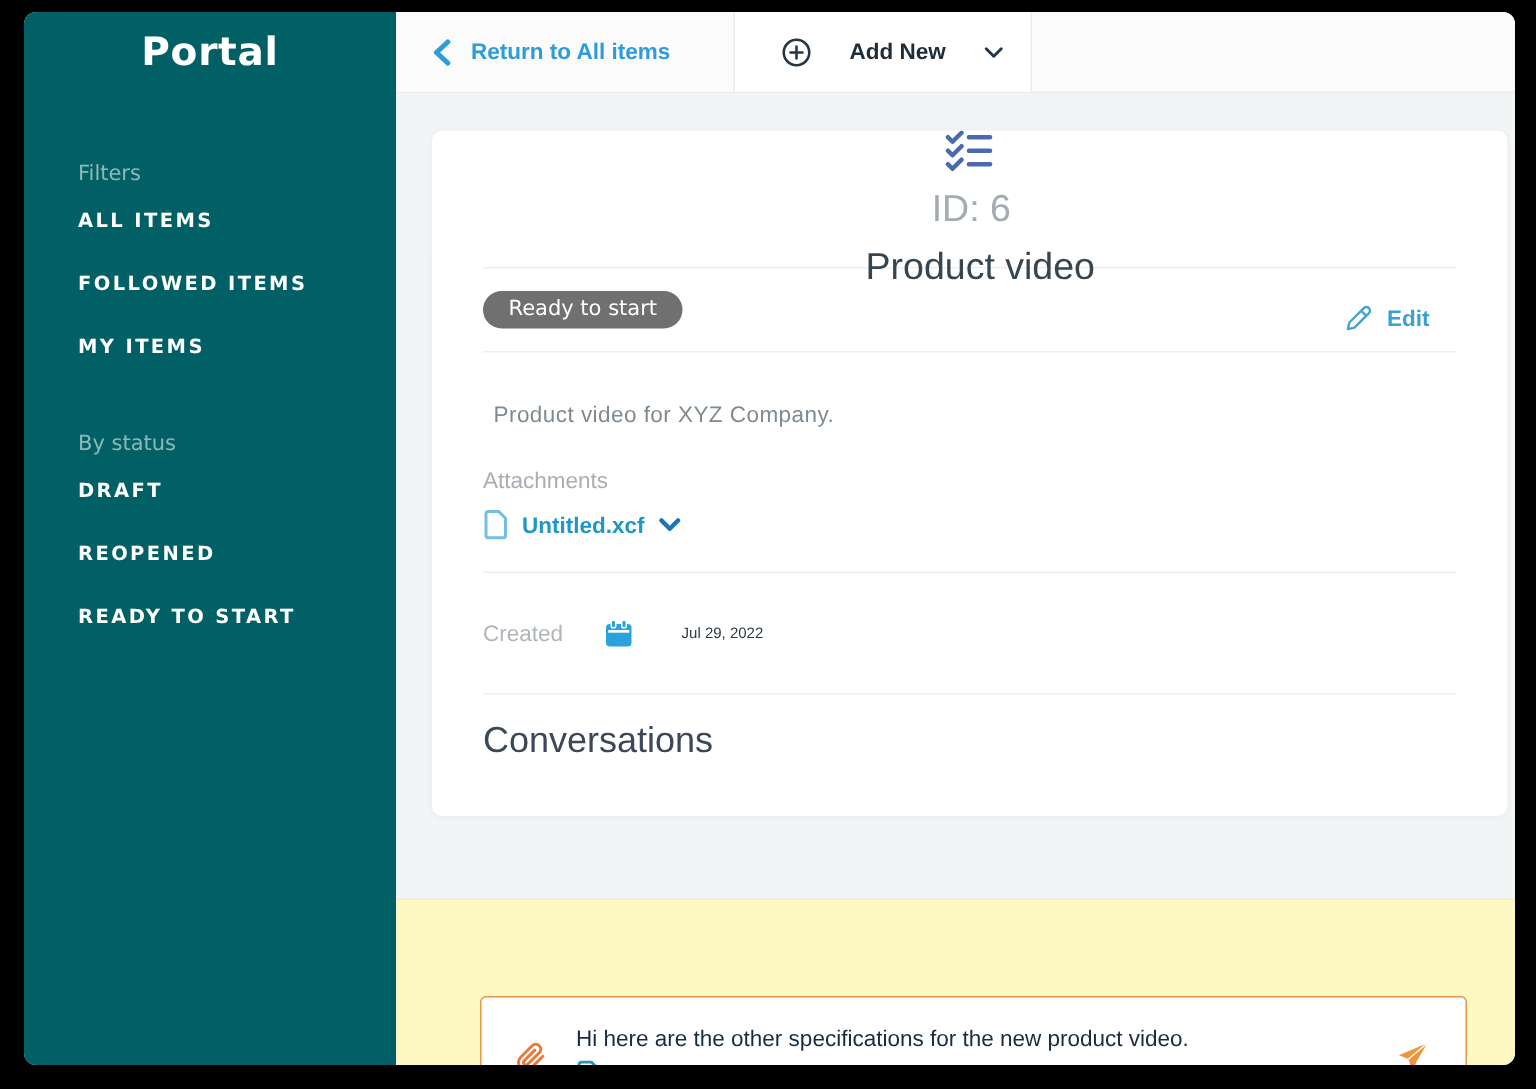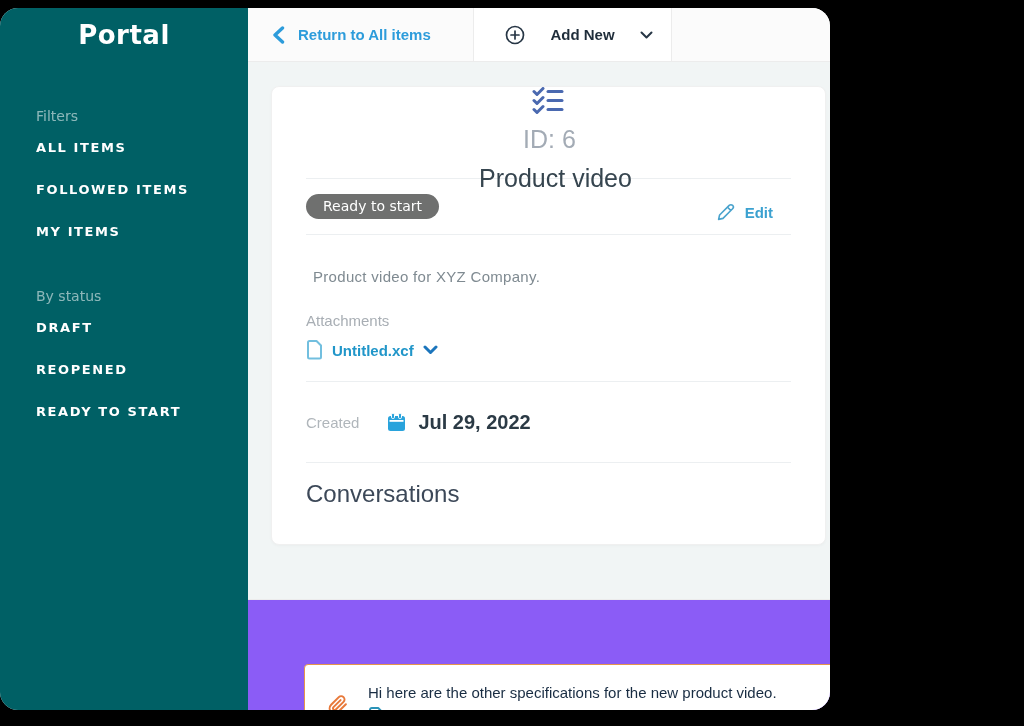--- a/index.html
+++ b/index.html
@@ -1,20 +1,20 @@
 <!DOCTYPE html>
 <html><head>
 <meta charset="utf-8">
 <style>
   * { margin:0; padding:0; box-sizing:border-box; }
   html,body { width:1024px; height:726px; background:#000; font-family:"Liberation Sans", sans-serif; overflow:hidden; }
 
   .window {
-    position:absolute; left:0; top:8px; width:830px; height:702px;
-    border-radius:18px; overflow:hidden; display:flex; background:#f1f5f5;
+    position:absolute; left:16px; top:8px; width:994px; height:702px;
+    border-radius:8px; overflow:hidden; display:flex; background:#f1f5f5;
   }
 
   
   .sidebar { width:248px; min-width:248px; background:#006065; color:#fff; font-family:"DejaVu Sans", sans-serif; }
   .logo { text-align:center; padding-top:12px; font-size:26px; font-weight:800; letter-spacing:.5px; }
   .nav { margin-top:58px; padding-left:36px; }
   .nav-section-label { color:rgba(255,255,255,.55); font-size:14px; margin-bottom:16px; }
   .nav-item { color:#fff; font-size:13px; font-weight:700; letter-spacing:1.6px; margin-bottom:27px; cursor:pointer; }
   .nav-gap { height:22px; }
 
@@ -50,27 +50,27 @@
   .desc-block { padding-top:23px; padding-bottom:21px; }
   .field-label { color:#a8aeb4; font-size:15px; }
   .desc-text { color:#7f8a91; font-size:15px; margin-top:10px; margin-left:7px; letter-spacing:.3px; }
   .attach-label { margin-top:27px; }
   .attach-row { display:flex; align-items:center; gap:9px; margin-top:11px; cursor:pointer; }
   .attach-name { color:#2196c9; font-size:15px; font-weight:700; }
 
   .created-row { height:80px; display:flex; align-items:center; }
   .created-label { color:#b0b6bb; font-size:15px; }
   .created-row .cal { margin-left:28px; margin-right:12px; }
-  .created-date { color:#2b3a45; font-size:20px; font-weight:700; }
+  .created-date { color:#2b3a45; font-size:10px; font-weight:400;margin-left:20px; }
 
   .conv-heading-row { padding-top:17px; }
   .conv-heading { font-size:24px; color:#3c4858; }
 
   
-  .conversations { position:absolute; left:0; right:0; bottom:0; top:537px; background:#8b5cf6; border-top:1px solid #ececec; }
+  .conversations { position:absolute; left:0; right:0; bottom:0; top:537px; background:#fef9c3; border-top:1px solid #ececec; }
   .message-box {
     position:absolute; left:56px; top:64px; width:658px; height:82px;
     background:#fff; border:1px solid #e6954a; border-radius:4px;
     display:flex; align-items:center;
   }
   .msg-clip { padding-left:23px; display:flex; align-items:center; cursor:pointer; }
   .msg-body { flex:1; padding-left:20px; }
   .msg-text { color:#182c42; font-size:15px; margin-bottom:6px; }
   .msg-attach { display:flex; align-items:center; gap:10px; cursor:pointer; }
   .msg-attach span { color:#2d9cdb; font-size:15px; }

